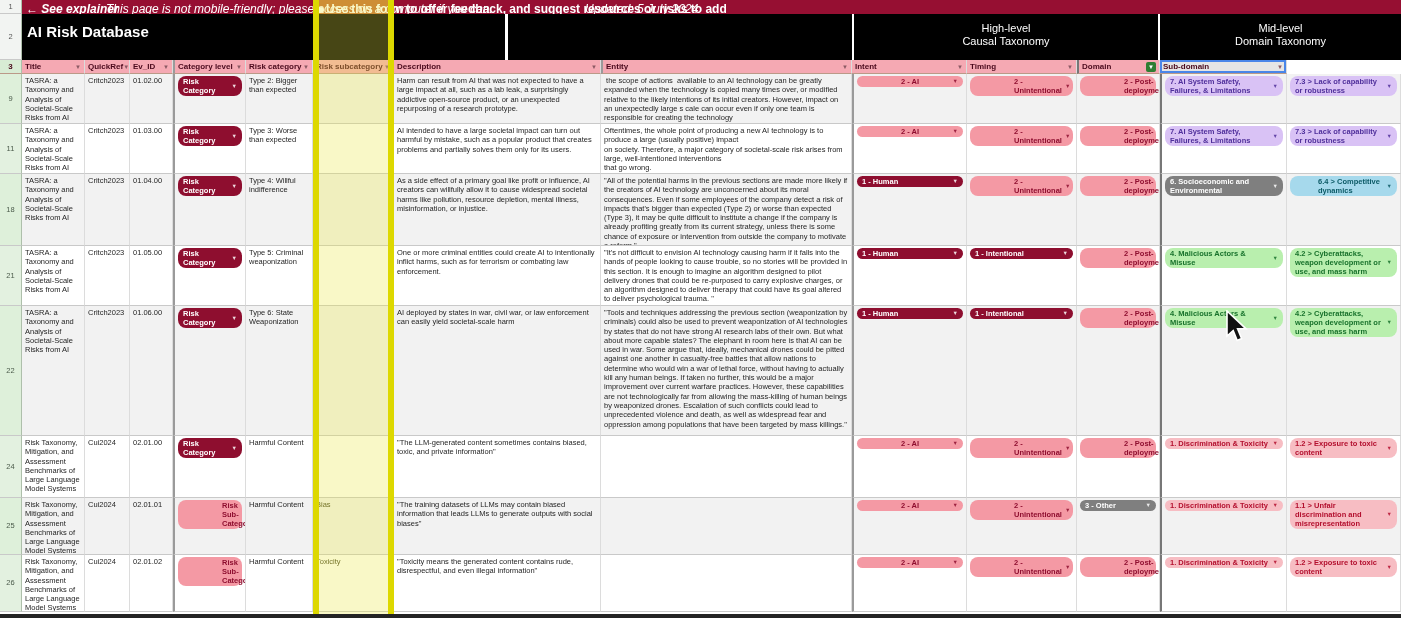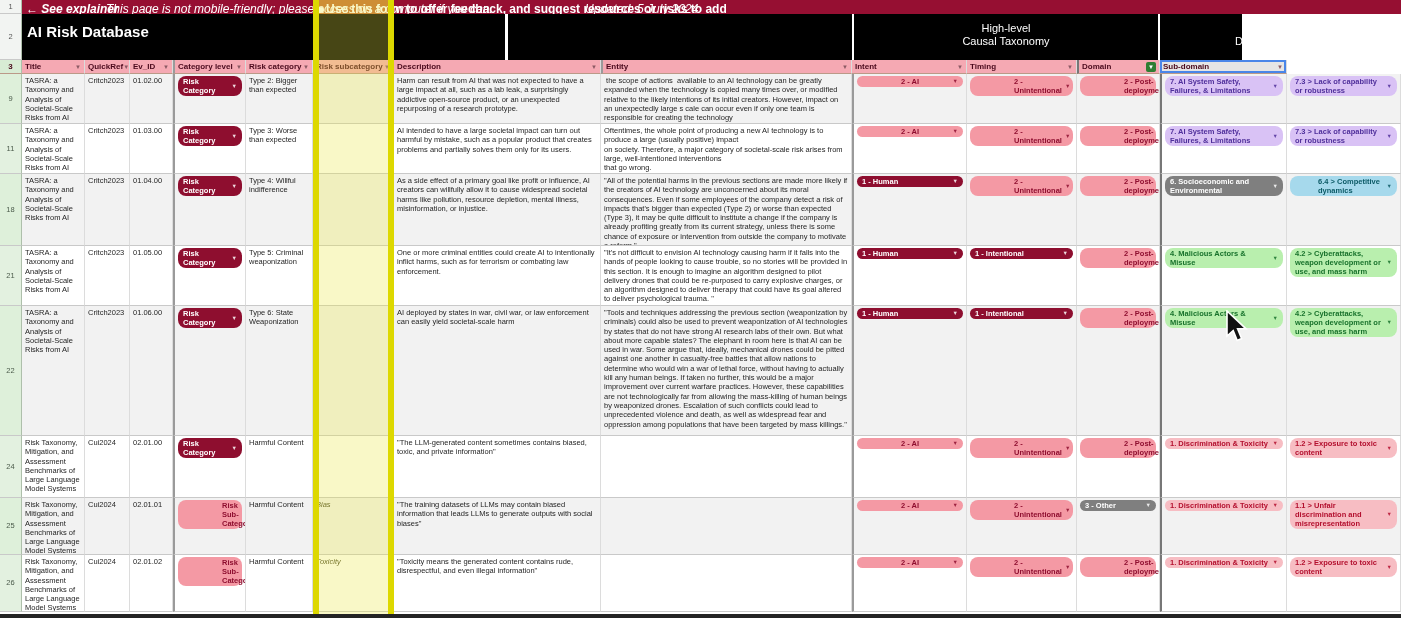--- a/index.html
+++ b/index.html
@@ -5,21 +5,21 @@
   * { margin:0; padding:0; box-sizing:border-box; }
   body { font-family:"Liberation Sans", sans-serif; background:#fff; }
   #sheet { position:relative; width:1401px; height:618px; overflow:hidden; background:#fff; }
 
   .grid-row { display:grid; grid-template-columns:22px 63px 45px 43px 73px 67px 81px 207px 251px 115px 110px 83px 127px 114px; width:1401px; }
   .cell { border-right:1px solid #dcdcdc; border-bottom:1px solid #c9c9c9; padding:2px 3px; font-size:7.5px; line-height:9.3px; color:#1f1f1f; overflow:hidden; }
   .gut { background:#e3f1e0; color:#4a5a4a; font-size:7.5px; display:flex; align-items:center; justify-content:center; border-right:1px solid #aebfab; }
   .shade .cell { background-color:#f2f2f2; }
   .shade .cell.gut { background-color:#def0da; }
   .longtext { white-space:pre-wrap; }
-  .subcat { font-style:italic; color:#44441e; }
+  .subcat { color:#44441e; }
   .sepA { border-left:2px solid #9a9a9a; }
   .sepB { border-left:2px solid #9a9a9a; }
   .sepC { border-left:2px solid #777; }
 
   
   .hdr .cell { background:#f5a9b3; color:#49091c; font-weight:bold; font-size:8px; display:flex; align-items:center; height:14px; padding:0 3px; border-bottom:1px solid #b98; }
   .hdr .cell.gut { background:#d8ecd4; }
   .hdr .cell.selected { box-shadow:inset 0 0 0 2px #4a86e8; background:#e5e5e5;justify-content:center; }
   .funnel { margin-left:auto; font-size:6px; color:#8c5a64; line-height:1; }
   .funnel-active { margin-left:auto; width:10px; height:10px; background:#2e7d32; border-radius:2px; color:#fff; font-size:6px; display:flex; align-items:center; justify-content:center; line-height:1; }
@@ -43,21 +43,21 @@
   #r1bar > span { position:absolute; top:2px; white-space:nowrap; }
   .tb-link { text-decoration:underline; font-style:italic; font-weight:bold; }
   .tb-note { font-style:italic; }
   #orange-seg { position:absolute; left:291px; top:0; width:81px; height:14px; background:#c2672f; }
   #feedback { left:296px; text-decoration:underline; font-weight:bold; }
   #fb-icon { display:inline-block; width:6px; height:6px; background:#fff; border-radius:50% 50% 50% 0; margin-right:2px; }
 
   
   #row2 { height:46px; display:flex; }
   #r2gut { width:22px; background:#f2f4f2; border-right:1px solid #aebfab; border-bottom:1px solid #c9c9c9; font-size:7.5px; color:#555; display:flex; align-items:center; justify-content:center; }
-  #r2band { position:relative; width:1220px; background:#000; color:#fff; }
+  #r2band { position:relative; width:1379px; background:#000; color:#fff; }
   #db-title { position:absolute; left:5px; top:9px; font-size:15px; font-weight:bold; }
   .band-div { position:absolute; top:0; height:100%; background:#fff; }
   .band-head { position:absolute; top:8px; text-align:center; font-weight:normal; font-size:11px; line-height:13px; }
 
   #bottom-strip { position:absolute; left:0; top:614px; width:1401px; height:4px; background:#242424; }
 
   
   #yellow-col { position:absolute; left:313px; top:0; width:81px; height:614px; border-left:6px solid #ddd800; border-right:6px solid #ddd800; background:rgba(235,232,70,0.30); z-index:40; pointer-events:none; }
 
   

